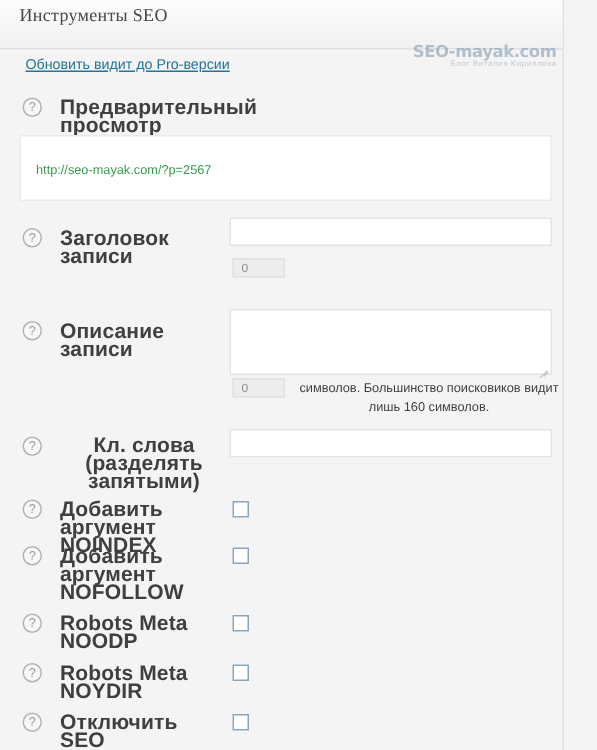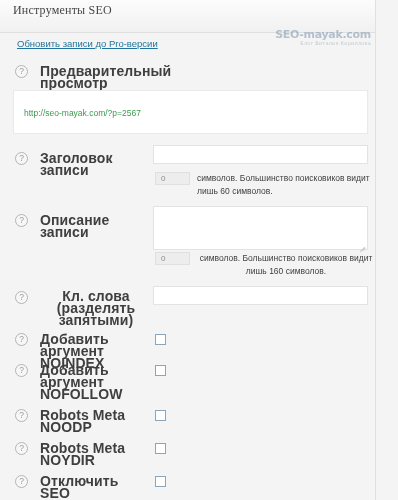--- a/index.html
+++ b/index.html
@@ -229,38 +229,37 @@
   <div class="header">
     <div class="header-title">Инструменты SEO</div>
   </div>
 
   <div class="watermark">
     <div class="watermark-main">SEO-mayak.com</div>
     <div class="watermark-sub">Блог Виталия Кириллова</div>
   </div>
 
   <div class="pro-link-row">
-    <a class="pro-link">Обновить записи до Pro-версии</a>
+    <a class="pro-link">Обновить видит до Pro-версии</a>
   </div>
 
   <div class="row" style="top:64px;">
     <div class="help-icon" style="top:1px;">?</div>
     <div class="row-label" style="top:1px; width:150px;">Предварительный просмотр</div>
   </div>
   <div class="preview-box">
     <div class="preview-url">http://seo-mayak.com/?p=2567</div>
   </div>
 
   <div class="row" style="top:150px;">
     <div class="help-icon" style="top:2px;">?</div>
     <div class="row-label" style="top:2px;">Заголовок записи</div>
   </div>
   <input class="text-input" style="top: 145px;" type="text" value="">
   <div class="counter-box" style="top:172px;">0</div>
-  <div class="counter-text" style="top:172px;">символов. Большинство поисковиков видит лишь 60 символов.</div>
 
   <div class="row" style="top:212px;">
     <div class="help-icon" style="top:2px;">?</div>
     <div class="row-label" style="top:2px;">Описание записи</div>
   </div>
   <textarea class="textarea-input" style="top: 206px;"></textarea>
   <div class="resize-grip" style="left:359px; top:243px; width:8px; height:8px;">
     <i style="width:7px; top:6px; left:0; transform:rotate(-45deg);"></i>
     <i style="width:4px; top:6px; left:3px; transform:rotate(-45deg);"></i>
   </div>

